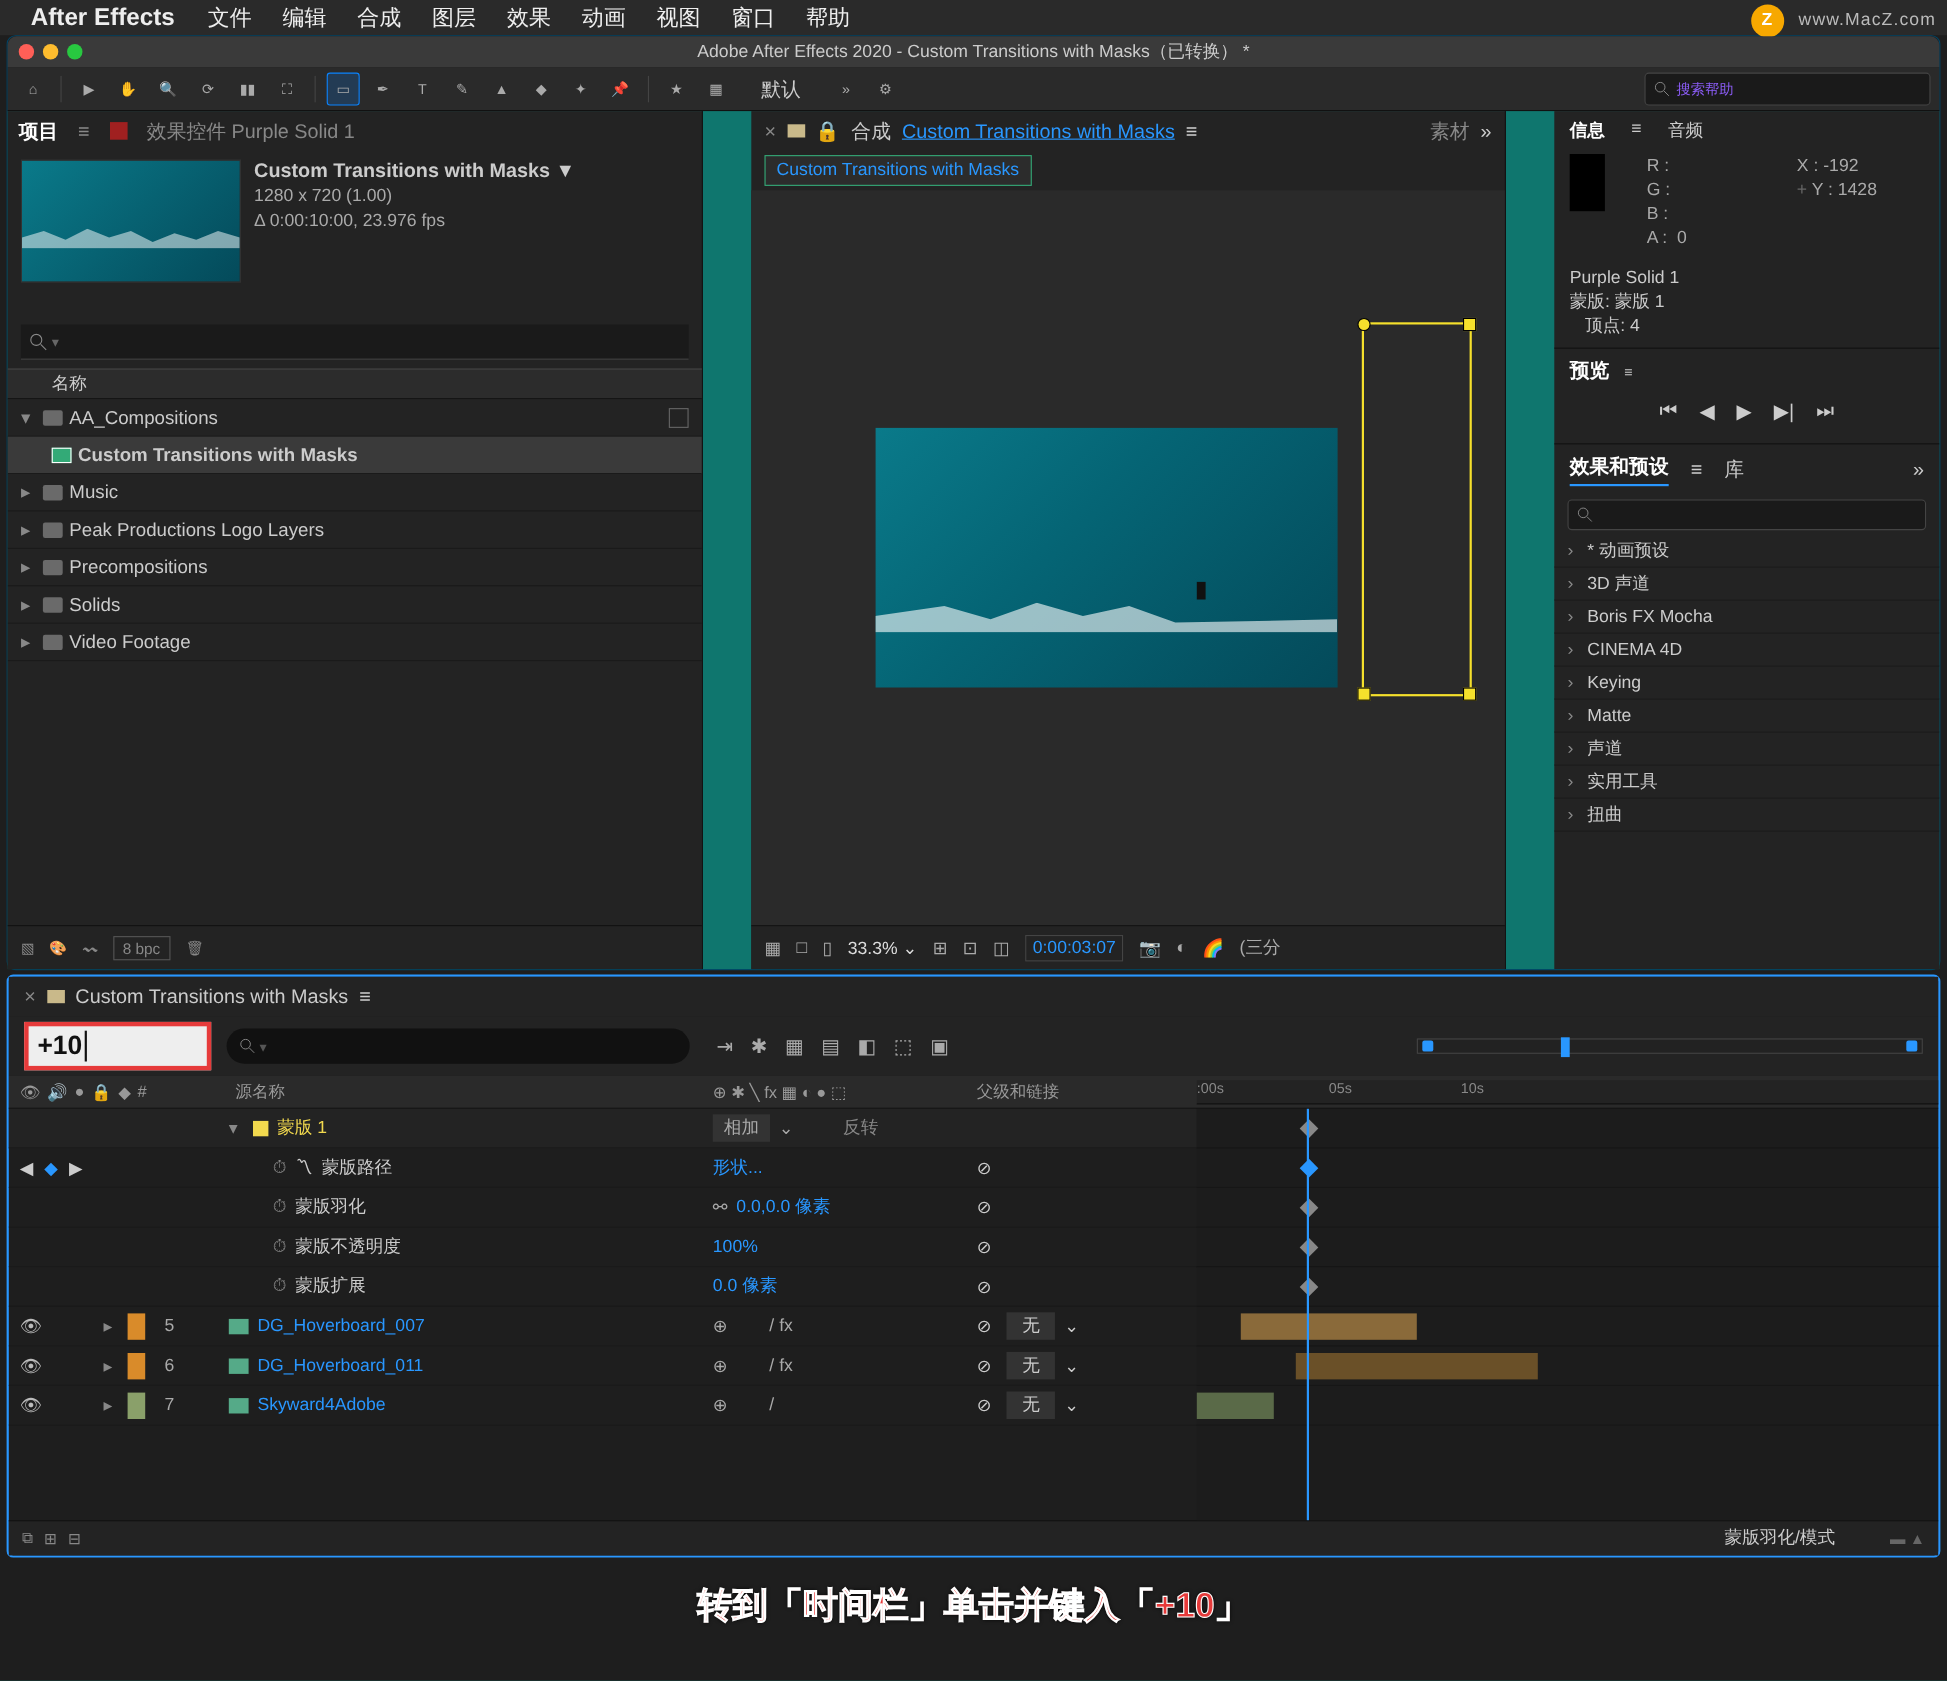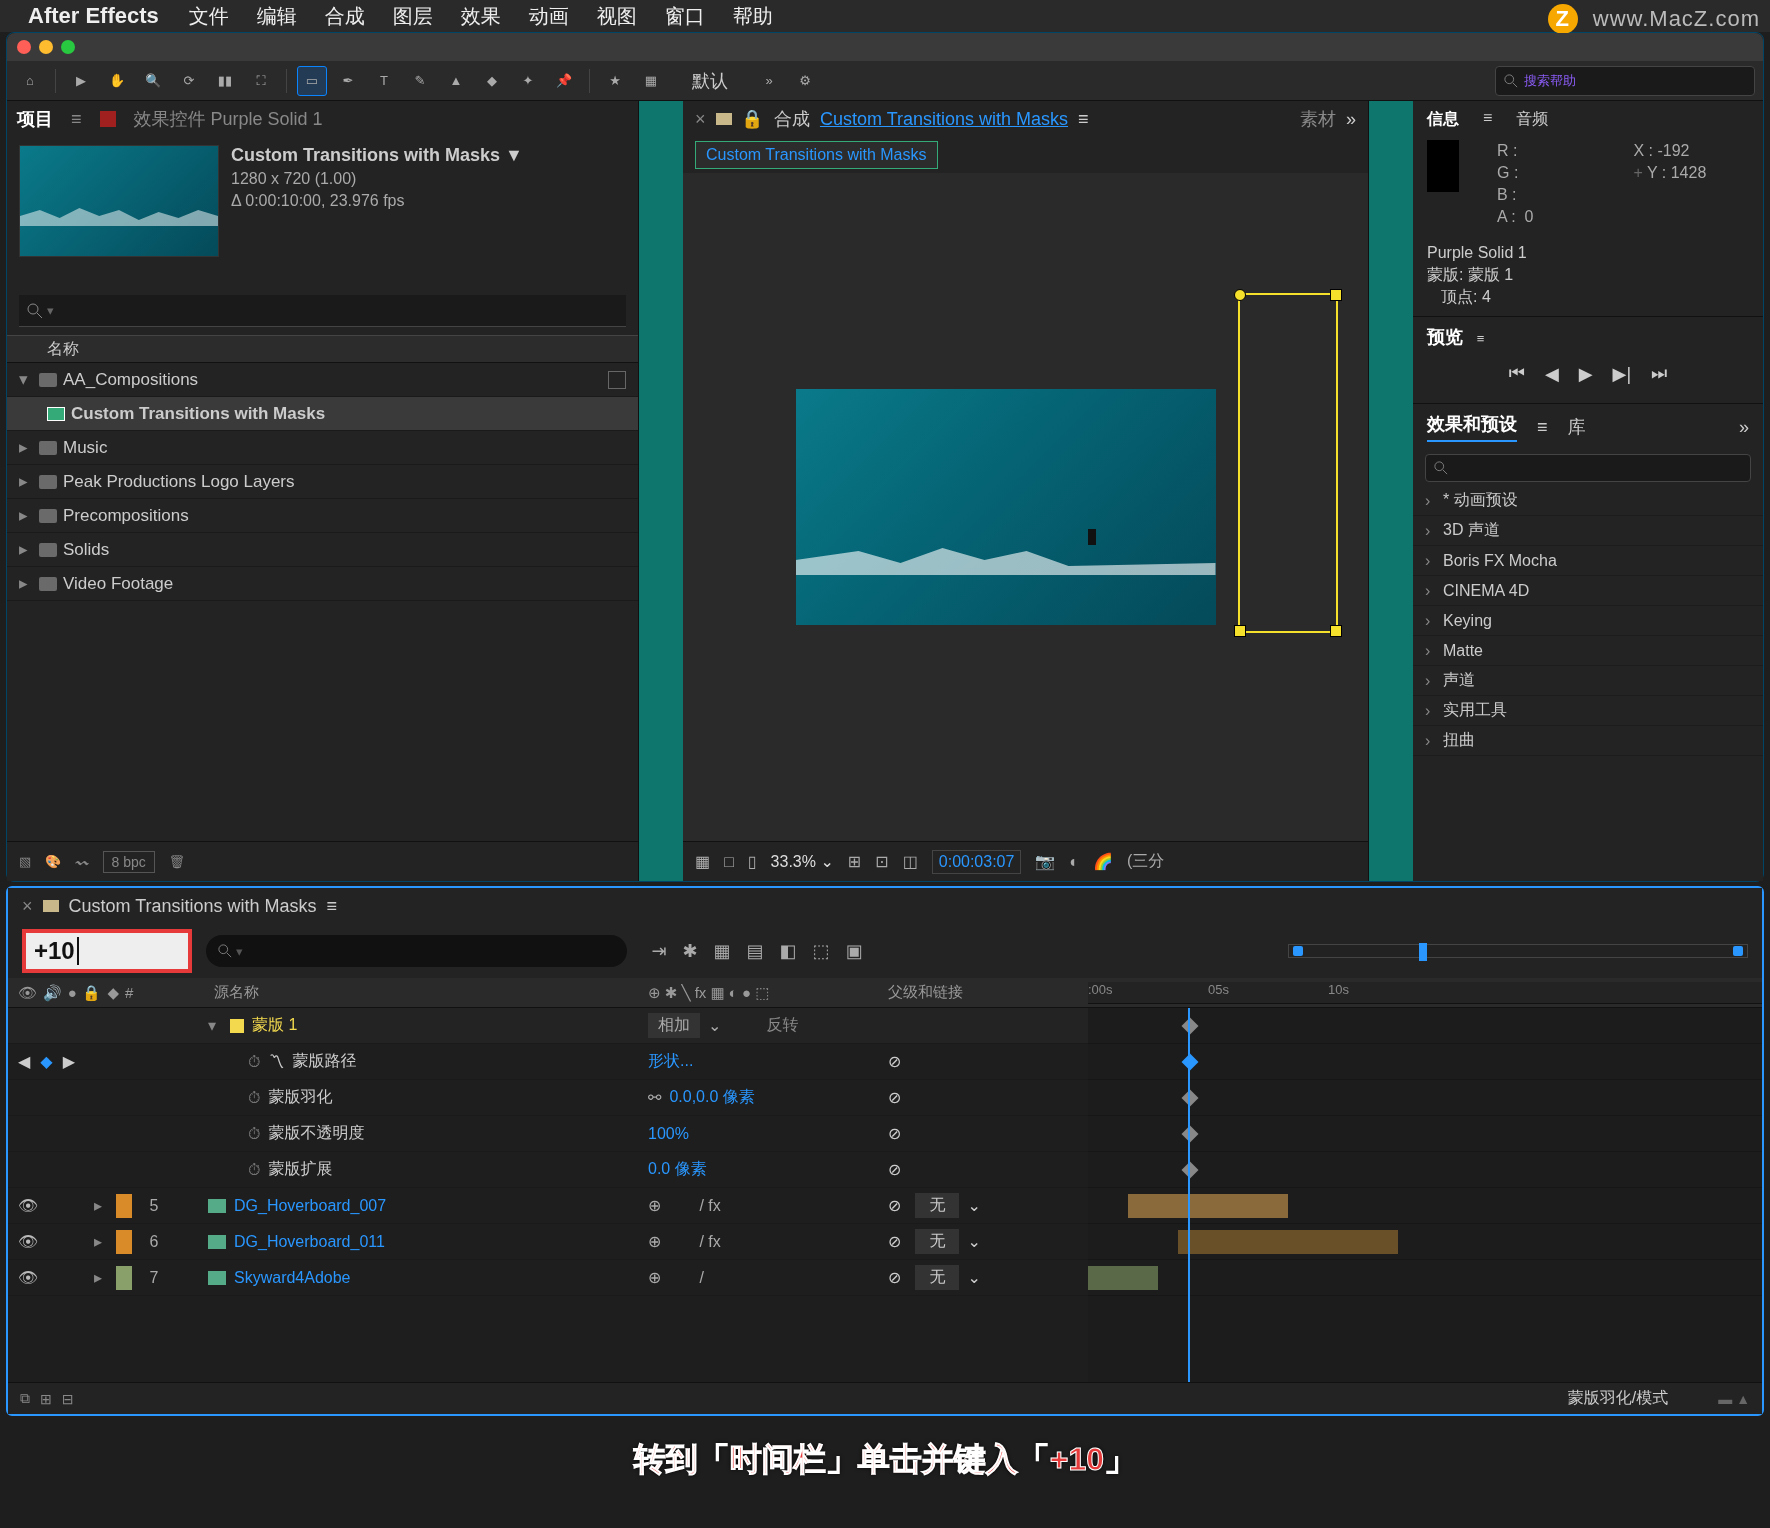--- a/index.html
+++ b/index.html
@@ -1,21 +1,21 @@
 <!DOCTYPE html>
 <html><head>
 <meta charset="utf-8">
 <style>
 * { margin:0; padding:0; box-sizing:border-box; font-family: -apple-system, "Helvetica Neue", Arial, sans-serif; }
 body { background:#1e1e1e; color:#ccc; font-size:13px; width:1770px; height:1528px; overflow:hidden; position:relative;}
 .menubar { height:32px; background:#2a2a2a; display:flex; align-items:center; padding:0 10px; font-size:20px; color:#eee;}
 .menubar .apple { margin-right:18px; font-size:22px;}
 .menubar .appname { font-weight:700; margin-right:30px; font-size:22px;}
 .menubar .mitem { margin-right:28px; cursor:pointer;}
-.watermark { position:absolute; right:10px; top:4px; color:#bbb; font-size:22px; letter-spacing:1px;}
+.watermark { position:absolute; right:10px; top:4px; color:#bbb; font-size:16px; letter-spacing:1px;}
 .watermark .z { background:#f7a800; color:#fff; border-radius:50%; width:30px; height:30px; display:inline-flex; align-items:center; justify-content:center; font-weight:700; margin-right:8px;}
 
 .window { border:1px solid #046; border-radius:8px; margin:0 6px;}
 .titlebar { height:28px; background:#3a3a3a; display:flex; align-items:center; position:relative; border-radius:8px 8px 0 0;}
 .traffic { display:flex; gap:8px; margin-left:10px;}
 .tl { width:14px;height:14px;border-radius:50%;}
 .tl.r{background:#ff5f57;} .tl.y{background:#febc2e;} .tl.g{background:#28c840;}
 .titlebar .title { position:absolute; left:0; right:0; text-align:center; color:#ccc; font-size:16px;}
 
 .toolbar { height:40px; background:#2a2a2a; display:flex; align-items:center; padding:0 8px; gap:6px; border-bottom:1px solid #111;}
@@ -182,20 +182,21 @@
   </span>
 </div>
 
 <div class="window">
   <div class="titlebar">
     <div class="traffic">
       <div class="tl r"></div>
       <div class="tl y"></div>
       <div class="tl g"></div>
     </div>
+    <div class="title">Adobe After Effects 2020 - Custom Transitions with Masks（已转换） *</div>
   </div>
 
   <div class="toolbar">
     <div class="tbtn">⌂</div>
     <div class="sep"></div>
     <div class="tbtn">▶</div>
     <div class="tbtn">✋</div>
     <div class="tbtn">🔍</div>
     <div class="tbtn">⟳</div>
     <div class="tbtn">▮▮</div>

